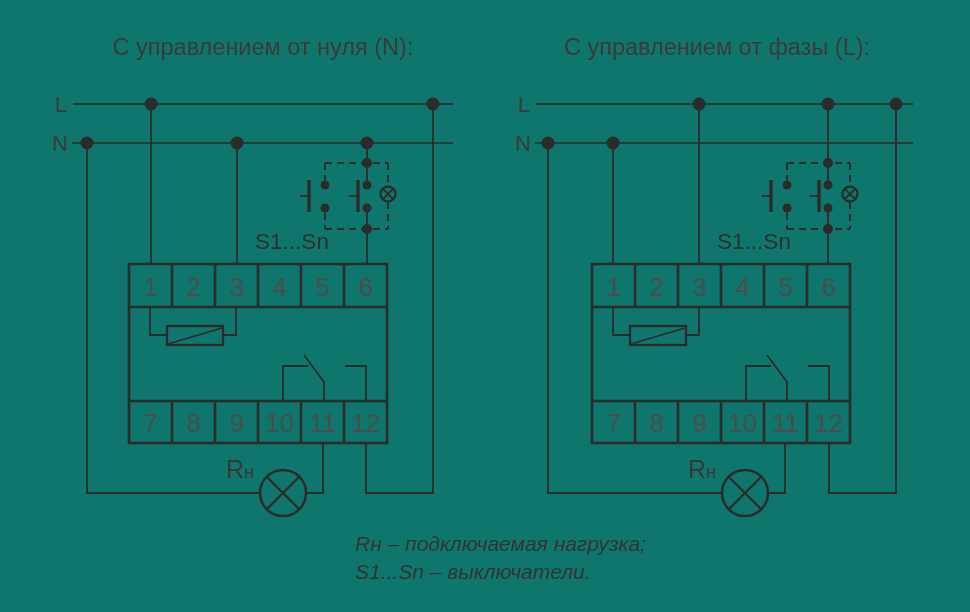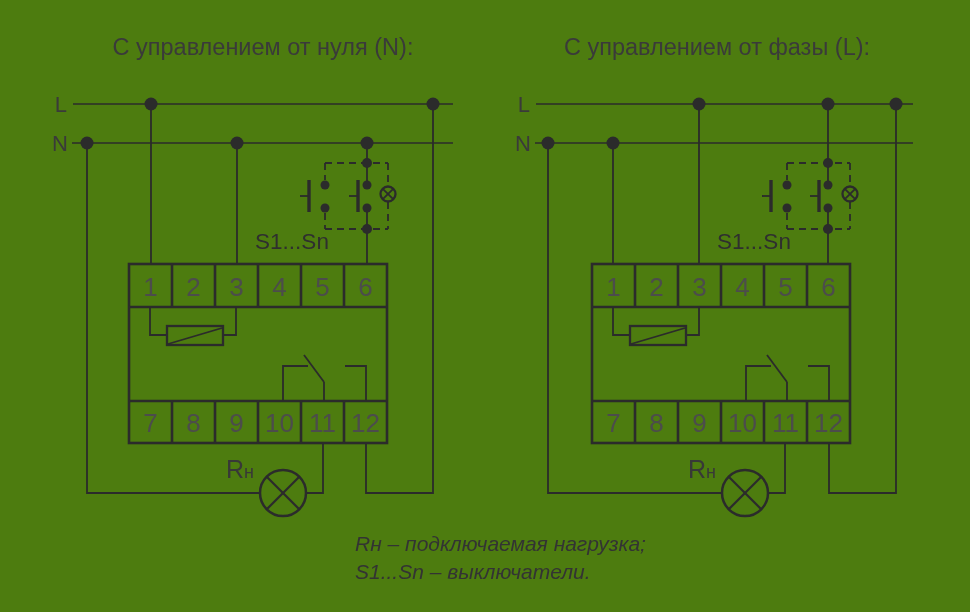--- a/index.html
+++ b/index.html
@@ -1,16 +1,16 @@
 <!DOCTYPE html>
 <html><head>
 <meta charset="utf-8">
 <style>
   html,body{margin:0;padding:0;background:#ffffff;}
-  .stage{position:relative;width:970px;height:612px;background:#4d7c0f;overflow:hidden;}
+  .stage{position:relative;width:970px;height:612px;background:#0f766e;overflow:hidden;}
   svg{display:block;}
   text{font-family:"Liberation Sans","DejaVu Sans",sans-serif;fill:#3a3a3a;}
   .t-title{font-size:23.5px;text-anchor:middle;}
   .t-bus{font-size:22px;text-anchor:end;}
   .t-term{font-size:26px;fill:#4c4c4c;text-anchor:middle;}
   .t-sgroup{font-size:22.5px;fill:#2f2f2f;text-anchor:middle;}
   .t-load{font-size:25px;fill:#383838;}
   .t-load-sub{font-size:18px;fill:#383838;}
   .t-caption{font-size:21px;font-style:italic;fill:#333333;}
   .w{stroke:#2b2b2b;stroke-width:1.8;fill:none;}

